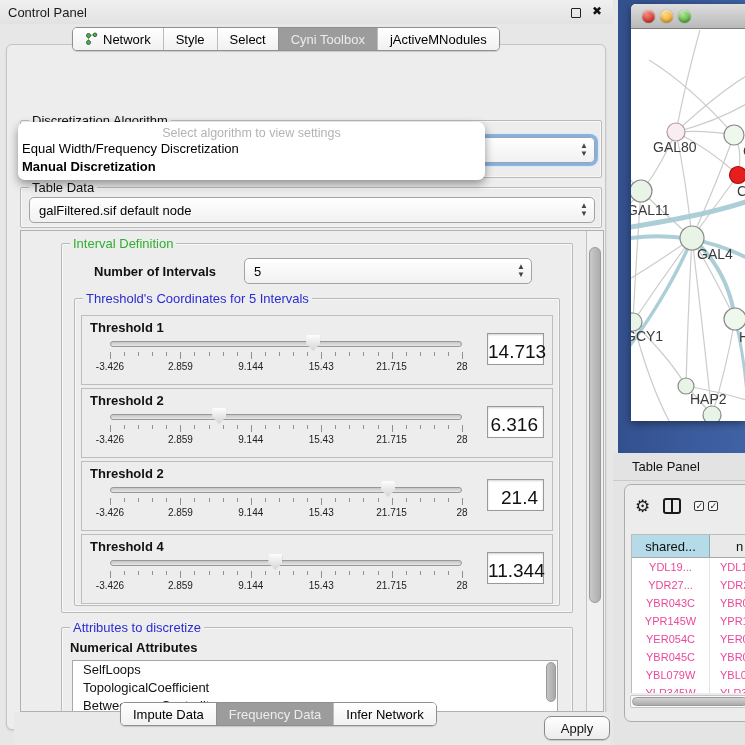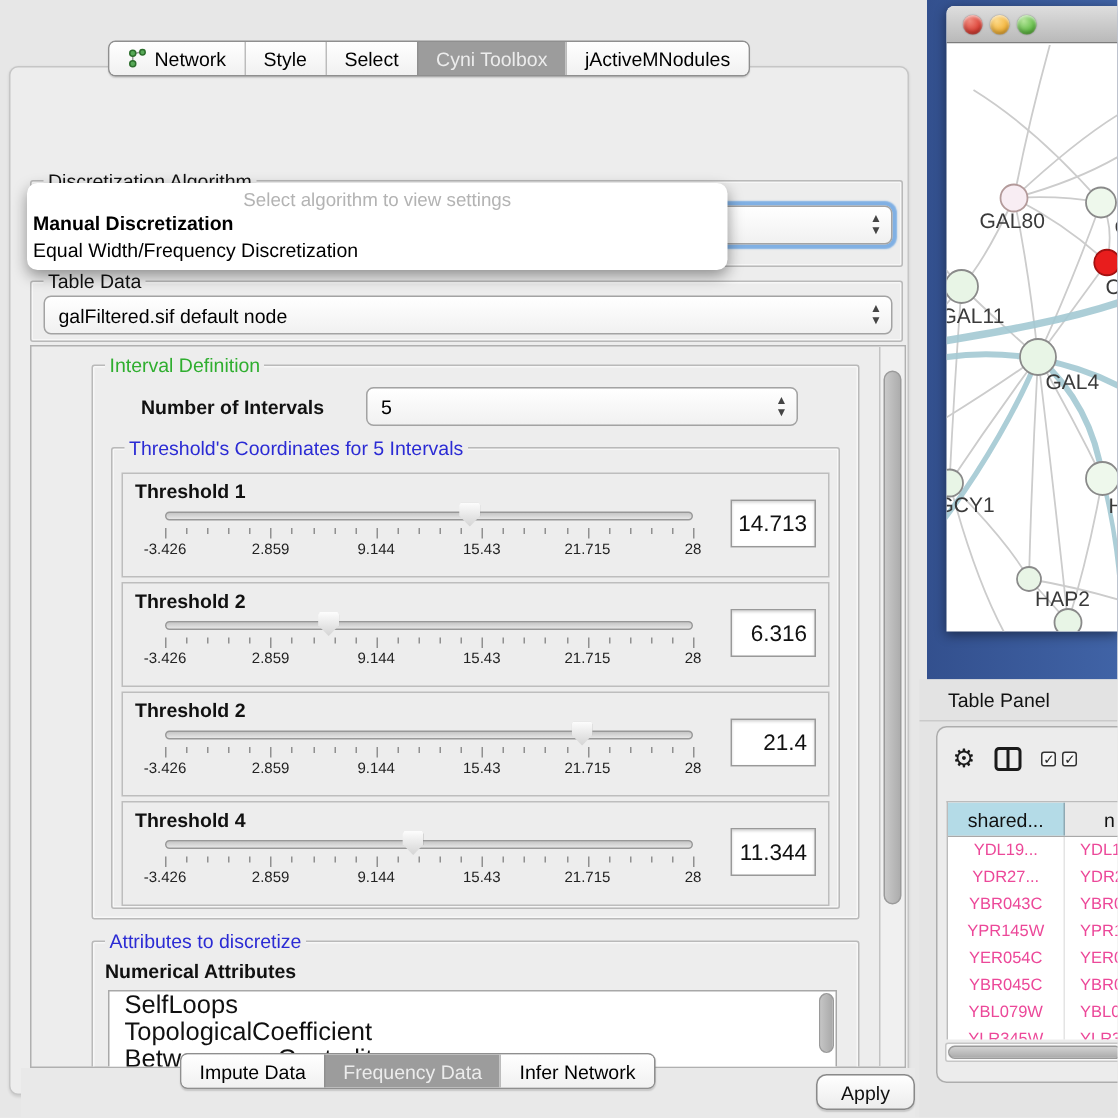--- a/index.html
+++ b/index.html
@@ -44,25 +44,25 @@
   #vp-scrollbar{position:absolute;right:0;top:0;bottom:0;width:17px;background:#f0f0f0;border-left:1px solid #c3c3c3}
   #vp-thumb{position:absolute;left:2px;top:16px;width:12px;height:356px;border-radius:6px;background:linear-gradient(90deg,#c9c9c9,#adadad);border:1px solid #9a9a9a}
 
   
   .tpanel{position:absolute;left:6px;width:472px;height:70px;border:1px solid #bdbdbd;background:#ededed}
   .tpanel .tp-title{position:absolute;left:8px;top:4px;font-weight:bold;font-size:13px}
   .track{position:absolute;left:28px;top:25px;width:352px;height:6px;border:1px solid #989898;border-radius:3px;background:linear-gradient(#c6c6c6,#e6e6e6)}
   .thumb{position:absolute;top:19px;width:14px;height:16px;background:linear-gradient(#fdfdfd,#d4d4d4);clip-path:polygon(8% 0,92% 0,100% 12%,100% 55%,50% 100%,0 55%,0 12%);filter:drop-shadow(0 0 1px #8a8a8a)}
   .tick{position:absolute;top:36px;width:1px;background:#909090}
   .tlab{position:absolute;top:45px;transform:translateX(-50%);font-size:10px;font-weight:normal;color:#222;white-space:nowrap}
-  .vbox{position:absolute;right:8px;top:17px;width:57px;height:32px;background:#fff;border:1px solid #999;box-shadow:inset 0 1px 2px rgba(0,0,0,.18);font-size:15px;text-align:right;padding:7px 5px 0 0}
+  .vbox{position:absolute;right:8px;top:17px;width:57px;height:32px;background:#fff;border:1px solid #999;box-shadow:inset 0 1px 2px rgba(0,0,0,.18);font-size:19px;text-align:right;padding:7px 5px 0 0}
 
   
   #attr-list{position:absolute;left:10px;top:32px;width:486px;height:72px;background:#fff;border:1px solid #a8a8a8}
-  #attr-list .li{padding:1px 0 1px 10px;font-size:17px;line-height:16px}
+  #attr-list .li{padding:1px 0 1px 10px;font-size:13px;line-height:16px}
   #attr-sb{position:absolute;right:1px;top:1px;width:10px;height:40px;border-radius:5px;background:linear-gradient(90deg,#c4c4c4,#a9a9a9);border:1px solid #9a9a9a}
 
   
   #cp-footer{position:absolute;left:8px;top:668px;width:596px;height:34px;background:#e9e9e9;display:flex;justify-content:flex-end}
   #apply-btn{margin-top:4px;width:66px;height:24px;border:1px solid #8a8a8a;border-radius:7px;background:linear-gradient(#ffffff,#ececec);font-size:13px;display:flex;align-items:center;justify-content:center;box-shadow:0 1px 1px rgba(0,0,0,.15)}
 
   
   .net-icon{width:13px;height:14px;display:inline-block}
 
   
@@ -91,20 +91,25 @@
   .td{font-size:11px;color:#ec4899;overflow:hidden;white-space:nowrap;display:flex;align-items:center}
   .td.c1{width:78px;justify-content:center;border-right:1px solid #e4e4e4}
   .td.c2{flex:1;padding-left:10px}
   #tp-hscroll{position:absolute;left:5px;top:210px;width:242px;height:13px;background:#fafafa;border:1px solid #c6c6c6;border-radius:2px}
   #tp-hthumb{position:absolute;left:1px;top:1px;width:116px;height:9px;border-radius:5px;background:linear-gradient(#d2d2d2,#ababab);border:1px solid #9a9a9a}
 </style>
 </head>
 <body>
 
 <div id="control-panel">
+  <div id="cp-titlebar">
+    <span id="cp-title">Control Panel</span>
+    <span id="cp-float"></span>
+    <span id="cp-close">✖</span>
+  </div>
 
   <div id="cp-outer"></div>
 
   <div id="top-tabs" class="seg-strip">
       <div class="seg">
         <span class="net-icon"><svg width="13" height="14" viewBox="0 0 13 14">
             <path d="M3.5 3 L3.5 11 M3.5 4 L9.5 2.5" stroke="#9a9a9a" stroke-width="1" fill="none"></path>
             <circle cx="3.5" cy="3.5" r="2" fill="#57a957" stroke="#2c6e2c"></circle>
             <circle cx="3.5" cy="10.5" r="2" fill="#57a957" stroke="#2c6e2c"></circle>
             <circle cx="10" cy="2.8" r="1.8" fill="#57a957" stroke="#2c6e2c"></circle>
@@ -130,22 +135,22 @@
     <div class="group" style="left:14px;top:76px;width:582px;height:58px">
       <span class="group-title">Discretization Algorithm</span>
       <div class="combo focused" style="left:8px;top:16px;width:566px">
         <span class="stepper">▲<span>▼</span></span>
       </div>
     </div>
 
     <div id="algo-popup">
       <div class="hint">Select algorithm to view settings</div>
       <div id="popup-items">
+          <div class="item">Equal Width/Frequency Discretization</div>
           <div class="item bold">Manual Discretization</div>
-          <div class="item">Equal Width/Frequency Discretization</div>
         </div>
     </div>
 
     <div class="group" style="left:14px;top:143px;width:582px;height:41px">
       <span class="group-title">Table Data</span>
       <div class="combo" style="left:8px;top:9px;width:566px">
         <span>galFiltered.sif default node</span>
         <span class="stepper">▲<span>▼</span></span>
       </div>
     </div>

